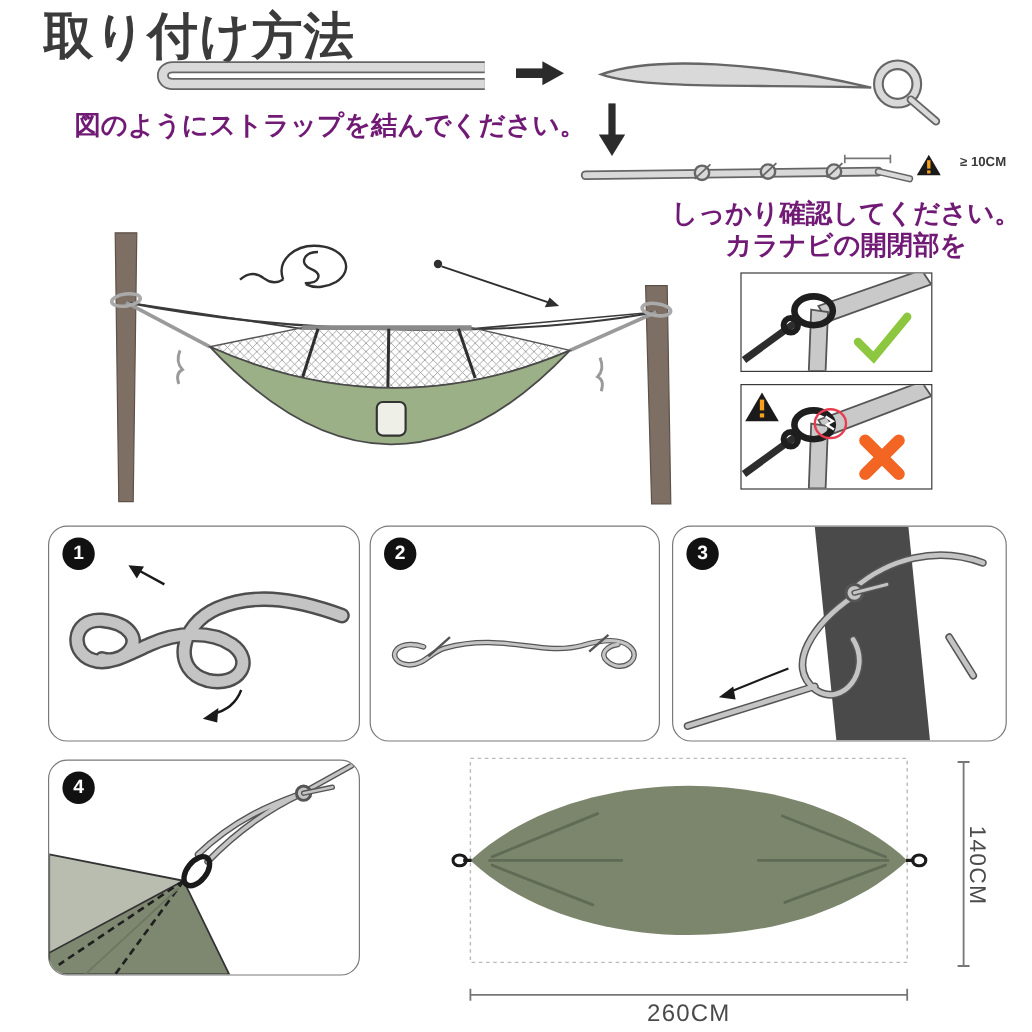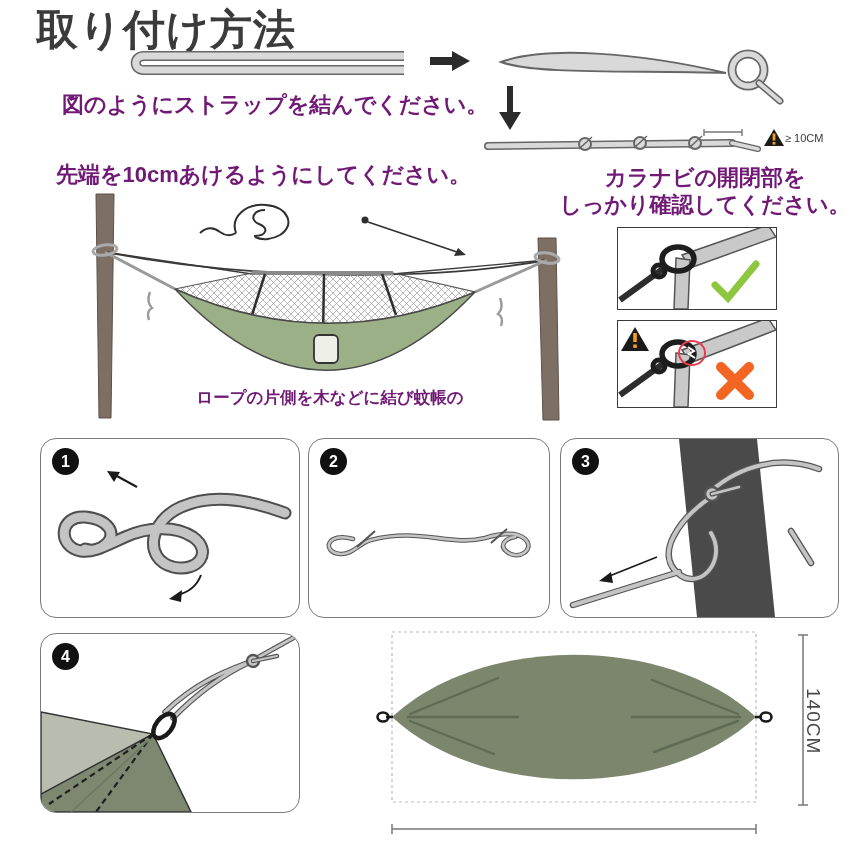--- a/index.html
+++ b/index.html
@@ -5,21 +5,21 @@
   html,body{margin:0;padding:0;background:#fff;}
   #stage{position:relative;width:860px;height:860px;background:#fff;overflow:hidden;
          font-family:"Liberation Sans","DejaVu Sans",sans-serif;color:#3a3a3a;}
   .abs{position:absolute;}
   .jp{font-weight:600;color:#701a75;}
   #title{left:36px;top:2px;font-size:42px;font-weight:800;letter-spacing:1px;color:#3b3b3b;}
   #tie-note{left:62px;top:90px;font-size:22px;}
   #tip1{left:62px;top:133px;font-size:22px;}
   #tip2{left:56px;top:160px;font-size:22px;}
   #carabiner-note{left:552px;top:164px;width:306px;text-align:center;font-size:22px;line-height:27px;}
-  #min-gap{left:764px;top:129px;display:flex;align-items:center;gap:1px;font-size:11px;font-weight:400;}
+  #min-gap{left:764px;top:129px;display:flex;align-items:flex-start;gap:16px;font-size:11px;font-weight:700;}
   .panel{position:absolute;border:1.5px solid #3a3a3a;background:#fff;}
   .stepbox{position:absolute;border:1.6px solid #7a7a7a;border-radius:16px;background:#fff;overflow:hidden;}
   .badge{position:absolute;left:11px;top:9px;width:27px;height:27px;border-radius:50%;background:#111;
          color:#fff;font-size:16px;font-weight:700;display:flex;align-items:center;justify-content:center;}
   #scene-caption{left:160px;top:386px;width:340px;text-align:center;font-size:16.5px;line-height:22px;}
   #dim-w-label{left:388px;top:834px;width:372px;text-align:center;font-size:20px;color:#4a4a4a;letter-spacing:1px;font-weight:500;}
   #dim-h-label{left:824px;top:688px;font-size:19px;color:#4a4a4a;letter-spacing:1px;font-weight:500;
                transform:rotate(90deg);transform-origin:0 0;white-space:nowrap;}
   svg{display:block;}
 </style>
@@ -77,25 +77,24 @@
 
   <div id="min-gap" class="abs">
     <svg width="20" height="18" viewBox="0 0 20 18">
       <polygon points="10,0 20,17 0,17" fill="#1a1a1a"></polygon>
       <rect x="8.6" y="4.5" width="2.8" height="7" fill="#f7a01b"></rect>
       <rect x="8.6" y="13" width="2.8" height="2.6" fill="#f7a01b"></rect>
     </svg>
     <span>≥ 10CM</span>
   </div>
 
-  <div id="tip2" class="abs jp">先端を10cmあけるようにしてください。</div>
 
   <div id="carabiner-note" class="abs jp">
+    <div>しっかり確認してください。</div>
     <div>カラナビの開閉部を</div>
-    <div>しっかり確認してください。</div>
   </div>
 
   <div class="panel" style="left:617px;top:227px;width:158px;height:81px">
     <svg width="158" height="81" viewBox="0 0 158 81">
       <polygon points="150,-3 158,9 72,40 64,27" fill="#c9c9c9" stroke="#555" stroke-width="1.5"></polygon>
       <polygon points="58,30 72,32 70,81 56,81" fill="#c9c9c9" stroke="#555" stroke-width="1.5"></polygon>
       <line x1="46" y1="40" x2="2" y2="72" stroke="#2d2d2d" stroke-width="6"></line>
       <ellipse cx="60" cy="31" rx="16" ry="12" fill="none" stroke="#1e1e1e" stroke-width="5.5"></ellipse>
       <circle cx="41" cy="43" r="6" fill="none" stroke="#1e1e1e" stroke-width="5"></circle>
       <polyline points="97,57 110,70 138,36" fill="none" stroke="#8dc63f" stroke-width="7" stroke-linecap="round"></polyline>
@@ -159,21 +158,20 @@
       <path d="M140,45 q 10,-9 20,-1 q 8,6 16,1"></path>
       <path d="M176,45 c -6,-16 10,-30 30,-28 c 22,2 30,20 14,30 c -7,4 -17,6 -25,2"></path>
       <path d="M205,22 c -12,0 -16,10 -6,14 c 10,4 8,12 -5,12"></path>
     </g>
     <circle cx="305" cy="32" r="3.5" fill="#2f2f2f"></circle>
     <line x1="308" y1="34" x2="400" y2="65" stroke="#2f2f2f" stroke-width="1.5"></line>
     <polygon points="406,67 394,68 398,60" fill="#2f2f2f"></polygon>
   </svg>
 
   <div id="scene-caption" class="abs jp">
-    <div>ロープの片側を木などに結び蚊帳の</div>
   </div>
 
   <div class="stepbox" style="left:40px;top:438px;width:258px;height:178px">
     <div class="badge">1</div>
     <svg width="258" height="178" viewBox="0 0 258 178">
       <path d="M244,74 C 200,58 168,56 140,68 C 108,82 102,120 132,128 C 158,134 172,112 152,98 C 134,86 106,88 84,98 C 64,107 52,114 40,112 C 16,108 18,76 44,78 C 66,80 78,94 64,106 C 58,111 50,112 44,110" fill="none" stroke="#4e4e4e" stroke-width="13" stroke-linecap="round"></path>
       <path d="M244,74 C 200,58 168,56 140,68 C 108,82 102,120 132,128 C 158,134 172,112 152,98 C 134,86 106,88 84,98 C 64,107 52,114 40,112 C 16,108 18,76 44,78 C 66,80 78,94 64,106 C 58,111 50,112 44,110" fill="none" stroke="#c4c4c4" stroke-width="9" stroke-linecap="round"></path>
       <line x1="96" y1="48" x2="74" y2="36" stroke="#1a1a1a" stroke-width="2"></line>
       <polygon points="66,32 79,33 73,43" fill="#1a1a1a"></polygon>
       <path d="M160,136 q -6,16 -24,20" fill="none" stroke="#1a1a1a" stroke-width="2"></path>
@@ -240,20 +238,21 @@
     <ellipse cx="7" cy="91" rx="5.5" ry="4.5" fill="none" stroke="#1a1a1a" stroke-width="2.6"></ellipse>
     <line x1="379" y1="91" x2="386" y2="91" stroke="#1a1a1a" stroke-width="2.6"></line>
     <ellipse cx="390" cy="91" rx="5.5" ry="4.5" fill="none" stroke="#1a1a1a" stroke-width="2.6"></ellipse>
   </svg>
 
   <svg class="abs" style="left:388px;top:822px" width="372" height="14" viewBox="0 0 372 14">
     <line x1="4" y1="7" x2="368" y2="7" stroke="#777" stroke-width="1.5"></line>
     <line x1="4" y1="2" x2="4" y2="12" stroke="#777" stroke-width="1.5"></line>
     <line x1="368" y1="2" x2="368" y2="12" stroke="#777" stroke-width="1.5"></line>
   </svg>
+  <div id="dim-w-label" class="abs">260CM</div>
 
   <svg class="abs" style="left:796px;top:630px" width="14" height="180" viewBox="0 0 14 180">
     <line x1="7" y1="5" x2="7" y2="175" stroke="#777" stroke-width="1.5"></line>
     <line x1="2" y1="5" x2="12" y2="5" stroke="#777" stroke-width="1.5"></line>
     <line x1="2" y1="175" x2="12" y2="175" stroke="#777" stroke-width="1.5"></line>
   </svg>
   <div id="dim-h-label" class="abs">140CM</div>
 
 </div>
 

